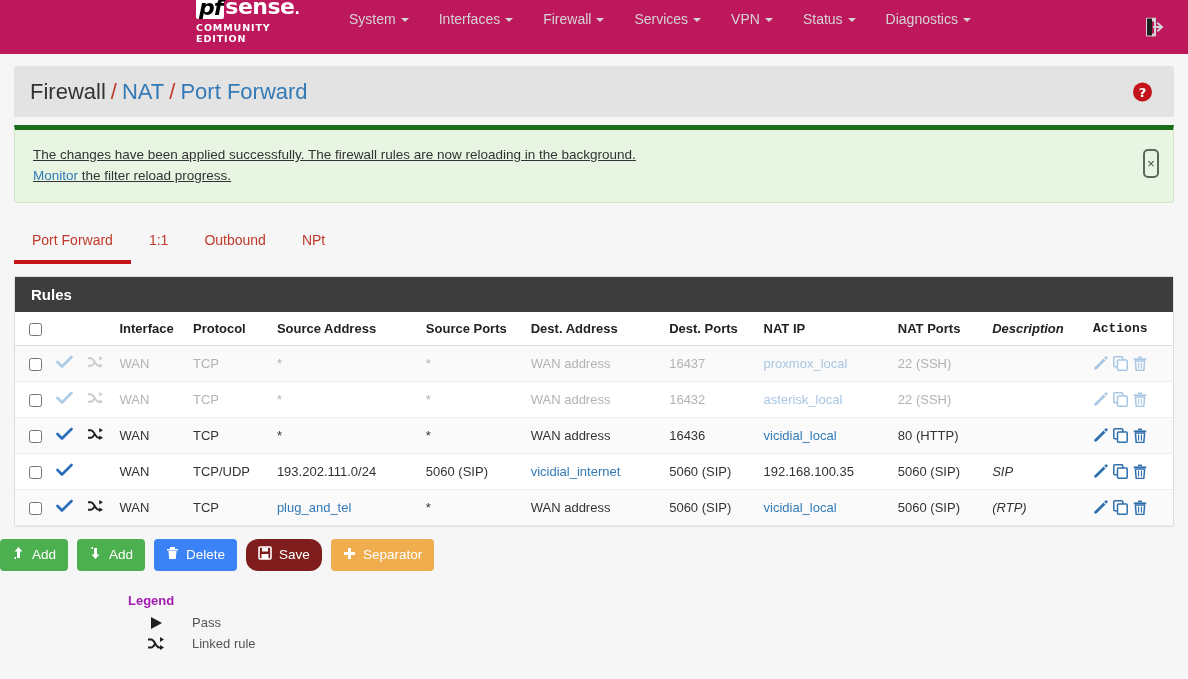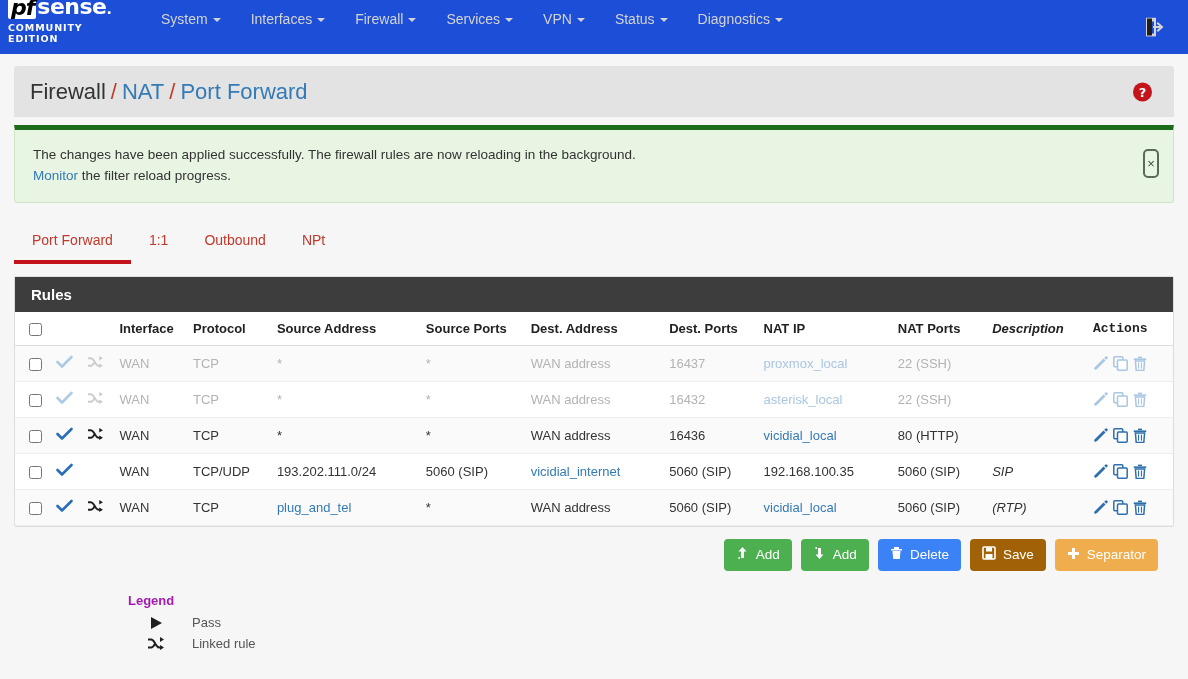--- a/index.html
+++ b/index.html
@@ -10,25 +10,26 @@
     background: #f6f6f6;
     font-family: "Liberation Sans", sans-serif;
     font-size: 13px;
     color: #333;
     overflow: hidden;
   }
 
   
   .navbar {
     height: 54px;
-    background: #1d4ed8;
+    background: #be185d;
     display: flex;
     align-items: center;
     padding: 0 14px 16px 8px;
     position: relative;
+    justify-content: center;
   }
   .brand {
     width: 118px;
     height: 42px;
     display: flex;
     flex-direction: column;
     justify-content: center;
     margin-right: 20px;
     user-select: none;
   }
@@ -115,21 +116,21 @@
     border-radius: 50%;
     background: #c4141b;
     color: #fff;
     font-size: 13px; font-weight: bold;
     line-height: 19px; text-align: center;
     cursor: pointer;
     font-family: "DejaVu Sans", sans-serif;
   }
 
   
-  .alert-wrap { padding: 0 14px; margin-top: 8px; }
+  .alert-wrap { padding: 0 14px; margin-top: 8px; text-decoration: underline; }
   .alert {
     background: #e8f5e3;
     border: 1px solid #cfe6c4;
     border-top: 5px solid #1a6b1a;
     border-radius: 0 0 3px 3px;
     padding: 14px 18px 16px 18px;
     position: relative;
     min-height: 74px;
   }
   .alert-line { font-size: 13.5px; color: #333; line-height: 21px; }
@@ -229,40 +230,40 @@
 
   .icon-check { display:inline-block; vertical-align: middle; }
   .icon-shuffle { display:inline-block; vertical-align: middle; }
 
   .actions { display: flex; gap: 5px; align-items: center; }
   .act-btn { cursor: pointer; line-height: 0; display:inline-block; }
 
   
   .btnbar {
     display: flex;
-    justify-content: flex-end;
+    justify-content: flex-start;
     gap: 9px;
     padding: 12px 30px 0 0;
   }
   .btn {
     display: inline-flex;
     align-items: center;
     gap: 7px;
     border: none;
     border-radius: 4px;
     color: #fff;
     font-size: 13.5px;
     padding: 7px 12px;
     cursor: pointer;
     font-family: "Liberation Sans", sans-serif;
     line-height: 16px;
   }
   .btn-green  { background: #4caf50; }
   .btn-red    { background: #3b82f6; }
-  .btn-blue   { background: #a16207; }
+  .btn-blue   { background: #7f1d1d; border-radius: 12px; }
   .btn-orange { background: #f0ad4e; }
 
   
   .legend {
     margin: 22px 0 0 128px;
     font-size: 13px;
   }
   .legend-title { font-weight: bold; color: #a21caf; margin-bottom: 4px; }
   .legend-row { display: flex; align-items: center; height: 21px; }
   .legend-ico { width: 56px; text-align: center; line-height: 0; }

